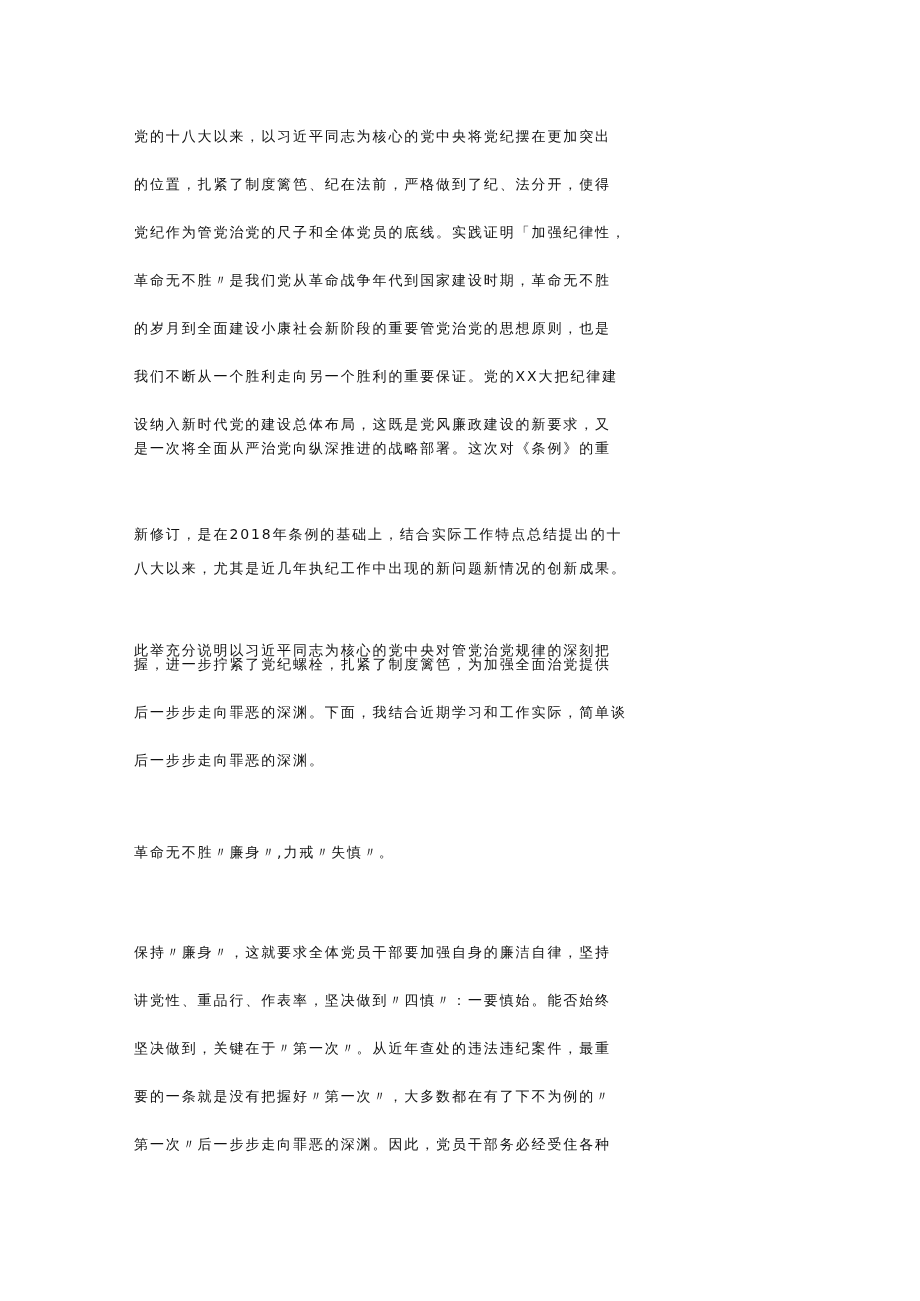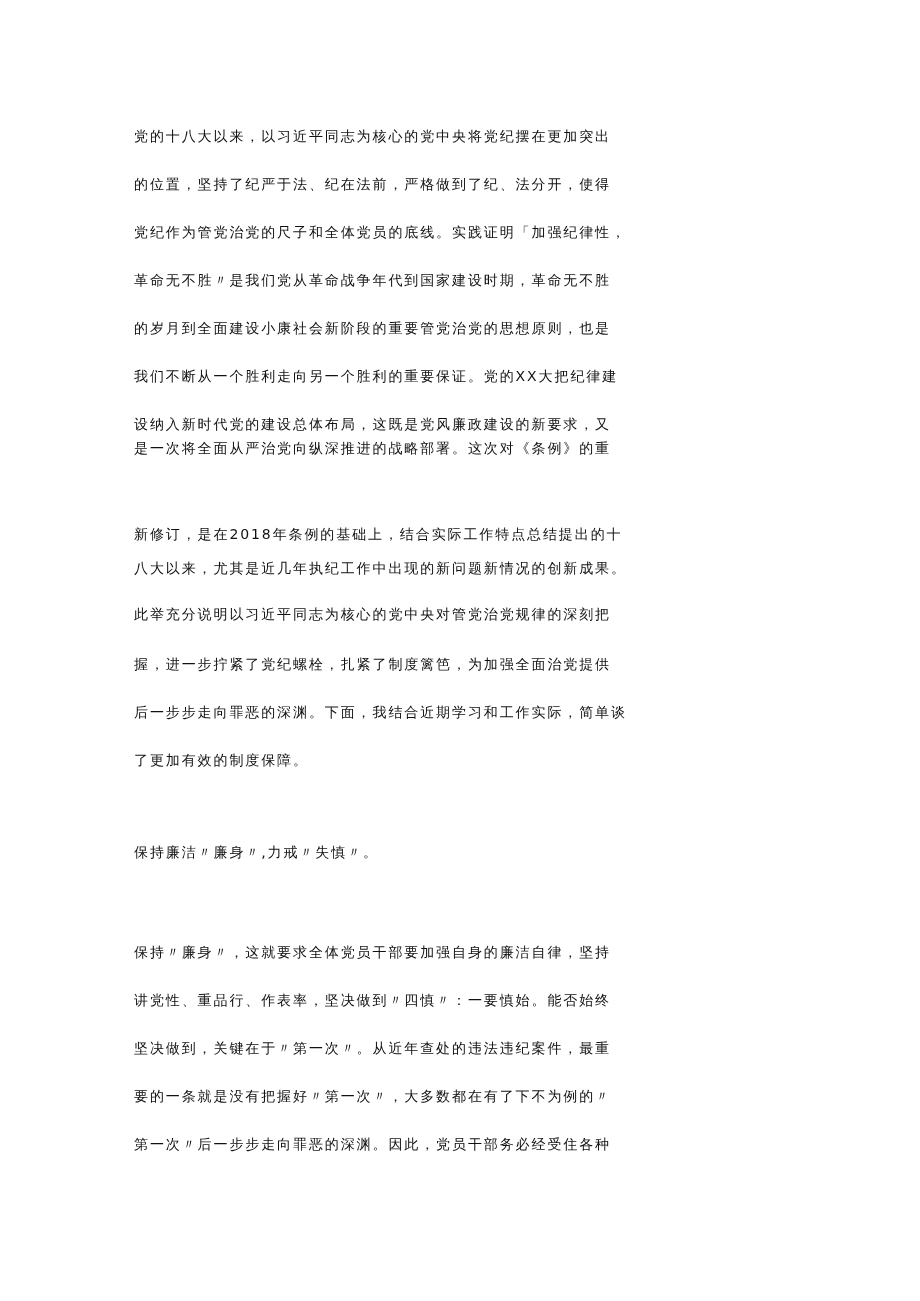--- a/index.html
+++ b/index.html
@@ -14,36 +14,36 @@
       font-size: 14px; line-height: 28px; height: 28px;
       letter-spacing: 1.9px;
     }
   </style>
 </head>
 <body>
 
 <div class="page">
   <div>
     <div class="line" style="top:122px">党的十八大以来，以习近平同志为核心的党中央将党纪摆在更加突出</div>
-    <div class="line" style="top:170px">的位置，坚持了纪严于法、纪在法前，严格做到了纪、法分开，使得</div>
+    <div class="line" style="top:170px">的位置，扎紧了制度篱笆、纪在法前，严格做到了纪、法分开，使得</div>
     <div class="line" style="top:218px">党纪作为管党治党的尺子和全体党员的底线。实践证明「加强纪律性，</div>
     <div class="line" style="top:266px">革命无不胜〃是我们党从革命战争年代到国家建设时期，革命无不胜</div>
     <div class="line" style="top:314px">的岁月到全面建设小康社会新阶段的重要管党治党的思想原则，也是</div>
     <div class="line" style="top:362px">我们不断从一个胜利走向另一个胜利的重要保证。党的XX大把纪律建</div>
     <div class="line" style="top:410px">设纳入新时代党的建设总体布局，这既是党风廉政建设的新要求，又</div>
     <div class="line" style="top:434px">是一次将全面从严治党向纵深推进的战略部署。这次对《条例》的重</div>
     <div class="line" style="top:520px">新修订，是在2018年条例的基础上，结合实际工作特点总结提出的十</div>
     <div class="line" style="top:554px">八大以来，尤其是近几年执纪工作中出现的新问题新情况的创新成果。</div>
-    <div class="line" style="top:600px">此举充分说明以习近平同志为核心的党中央对管党治党规律的深刻把</div>
+    <div class="line" style="top:636px">此举充分说明以习近平同志为核心的党中央对管党治党规律的深刻把</div>
     <div class="line" style="top:650px">握，进一步拧紧了党纪螺栓，扎紧了制度篱笆，为加强全面治党提供</div>
     <div class="line" style="top:698px">后一步步走向罪恶的深渊。下面，我结合近期学习和工作实际，简单谈</div>
-    <div class="line" style="top:746px">了更加有效的制度保障。</div>
+    <div class="line" style="top:746px">后一步步走向罪恶的深渊。</div>
   </div>
 
-  <div class="line" style="top:838px">保持廉洁〃廉身〃,力戒〃失慎〃。</div>
+  <div class="line" style="top:838px">革命无不胜〃廉身〃,力戒〃失慎〃。</div>
 
   <div>
     <div class="line" style="top:938px">保持〃廉身〃，这就要求全体党员干部要加强自身的廉洁自律，坚持</div>
     <div class="line" style="top:986px">讲党性、重品行、作表率，坚决做到〃四慎〃：一要慎始。能否始终</div>
     <div class="line" style="top:1034px">坚决做到，关键在于〃第一次〃。从近年查处的违法违纪案件，最重</div>
     <div class="line" style="top:1082px">要的一条就是没有把握好〃第一次〃，大多数都在有了下不为例的〃</div>
     <div class="line" style="top:1130px">第一次〃后一步步走向罪恶的深渊。因此，党员干部务必经受住各种</div>
   </div>
 </div>
 

